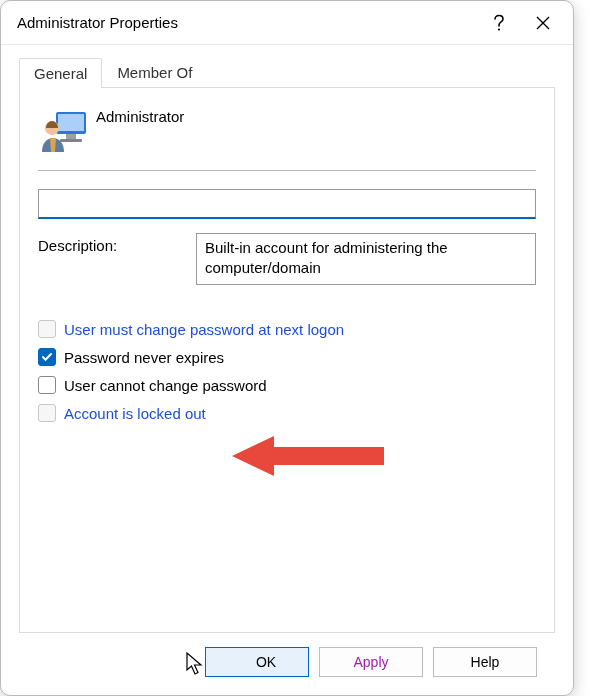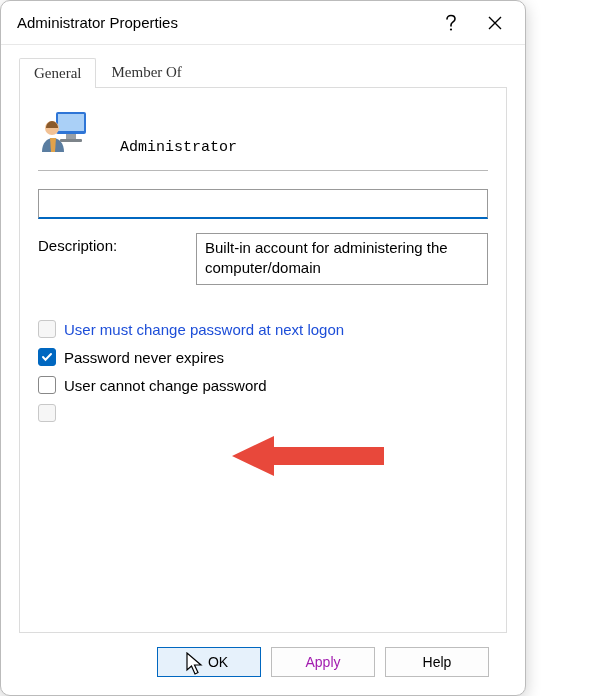--- a/index.html
+++ b/index.html
@@ -8,21 +8,21 @@
     font-family: "Segoe UI", Tahoma, sans-serif;
     font-size: 14px;
     color: #000;
     background: #fff;
     width: 602px;
     height: 696px;
     overflow: hidden;
     position: relative;
   }
   .window {
-    width: 526px;
+    width: 574px;
     height: 696px;
     border: 1px solid #bbb;
     border-radius: 10px;
     background: #fff;
     box-shadow: 0 4px 16px rgba(0,0,0,.2);
     display: flex;
     flex-direction: column;
     overflow: hidden;
   }
   .titlebar {
@@ -57,42 +57,40 @@
     position: relative;
     z-index: 2;
   }
   .tab {
     padding: 6px 14px 6px 14px;
     font-size: 15px;
     color: #333;
     border: 1px solid transparent;
     border-bottom: none;
     position: relative;
-    font-family: Liberation Serif, serif;
   }
   .tab.active {
     border-color: #dcdcdc;
     border-top-left-radius: 2px;
     border-top-right-radius: 2px;
     background: #fff;
     top: 1px;
   }
   .tabpanel {
     border: 1px solid #dcdcdc;
     flex: 1;
     padding: 16px 18px 10px 18px;
     position: relative;
     z-index: 1;
   }
   .user-head {
     display: flex;
-    align-items: flex-end;
-    gap: 32px;
+    align-items: flex-start;
+    gap: 8px;
     padding: 4px 0 14px 2px;
-    font-family: Liberation Mono, monospace;
   }
   .user-head .uname { font-size: 15px; }
   .hr {
     border: none;
     border-top: 1px solid #b8b8b8;
     margin: 0 0 18px 0;
   }
   .row {
     display: flex;
     align-items: flex-start;
@@ -264,20 +262,21 @@
           
         </span>
         <span>User cannot change password</span>
       </div>
 
 
       <div class="chkrow disabled">
         <span class="chk">
           
         </span>
+        <span>Account is locked out</span>
       </div>
 
       <svg class="arrow" width="160" height="46" viewBox="0 0 160 46">
         <g fill="#e8483b">
           <polygon points="0,23 42,3 42,14 152,14 152,32 42,32 42,43"></polygon>
         </g>
       </svg>
 
     </div>
 

